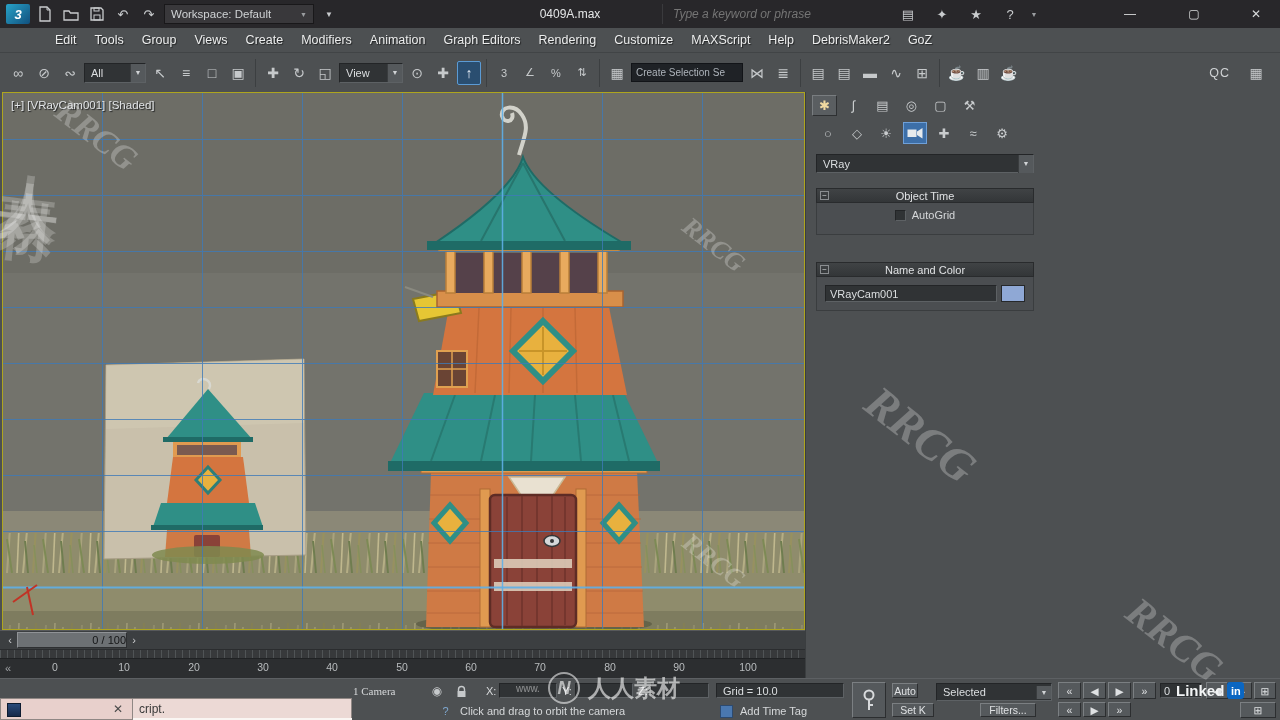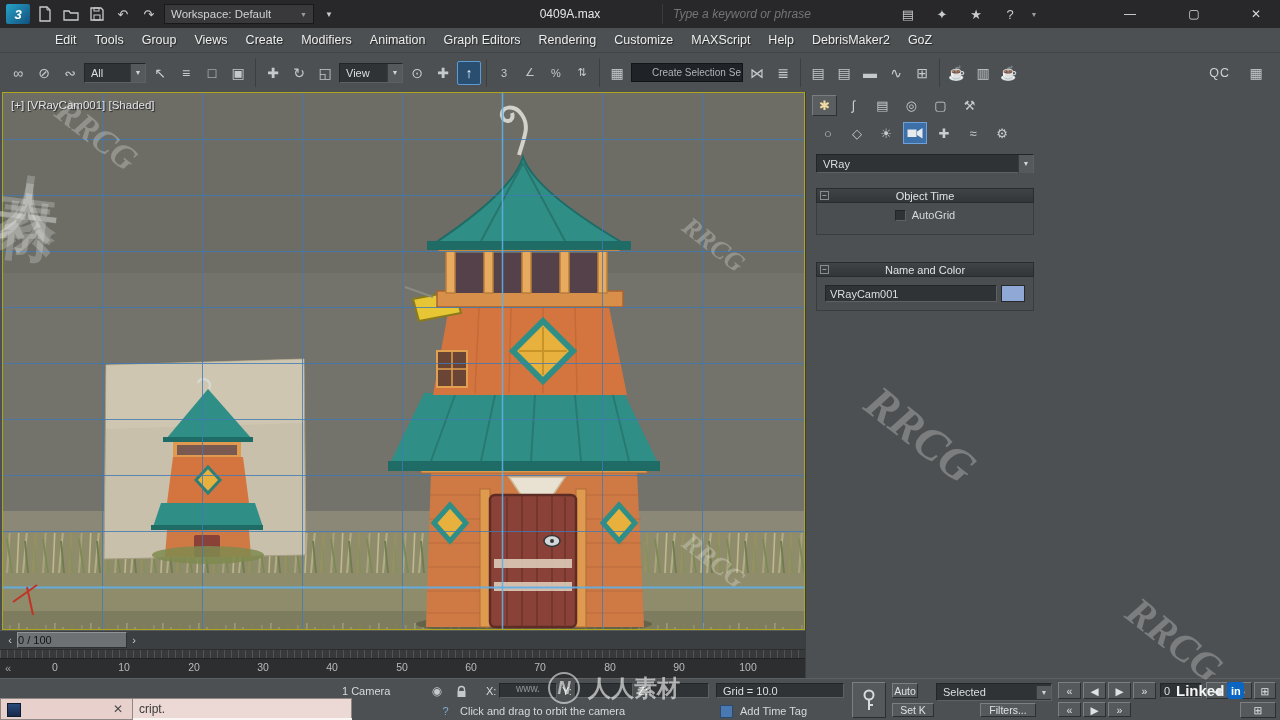--- a/index.html
+++ b/index.html
@@ -29,33 +29,33 @@
   .toolbar { position:absolute; left:0; top:53px; width:1280px; height:39px; background:#4d5052; display:flex; align-items:center; padding:0 6px; gap:2px; z-index:9; }
   .ti { min-width:24px; height:24px; display:flex; align-items:center; justify-content:center; color:#c6c9cb; font-size:14px; border-radius:2px; }
   .ti.small { font-size:11px; }
   .ti.active { background:#2a4e70; border:1px solid #5b9bd5; color:#eaf2fa; }
   .ti.orange { color:#e8b362; }
   .sep { width:1px; height:28px; background:#3c3f41; margin:0 3px; }
   .dd { height:20px; background:#303335; border:1px solid; border-color:#232527 #5d6164 #5d6164 #232527; display:flex; align-items:center; font-size:11px; color:#dcdfe1; padding-left:6px; }
   .dd .arr { width:15px; height:18px; background:#55595c; display:flex; align-items:center; justify-content:center; font-size:7px; color:#d0d3d5; margin-left:auto; border-left:1px solid #3a3d3f; }
   .dd.sel-filter { width:62px; }
   .dd.coord { width:64px; }
-  .namedsel { width:112px; height:19px; background:#1f2226; border:1px solid #121418; color:#aeb4bb; font-size:10px; display:flex; align-items:center; padding-left:20px; white-space:nowrap; overflow:hidden; }
+  .namedsel { width:112px; height:19px; background:#1f2226; border:1px solid #121418; color:#aeb4bb; font-size:10px; display:flex; align-items:center; padding-left:4px; white-space:nowrap; overflow:hidden; }
   .qc-zone { margin-left:auto; display:flex; align-items:center; gap:14px; padding-right:6px; }
   .qc-label { font-size:12.5px; font-weight:normal; color:#cfd2d4; letter-spacing:1px; }
 
   
   .viewport { position:absolute; left:2px; top:92px; width:803px; height:538px; border:1px solid #aea51e; background:#73736c; overflow:hidden; z-index:1; }
   .vp-label { position:absolute; left:8px; top:6px; font-size:11.5px; color:#e0e3e5; text-shadow:1px 1px 1px #1e1f20; z-index:5; }
   .scene { position:absolute; left:0; top:0; }
 
   
   .timeslider { position:absolute; left:0; top:630px; width:806px; height:20px; background:#3c3f41; border-top:1px solid #57595b; border-bottom:1px solid #2b2d2f; display:flex; align-items:center; padding:0 3px; z-index:2; }
   .ts-arrow { width:14px; height:16px; display:flex; align-items:center; justify-content:center; color:#caccce; font-size:11px; }
-  .ts-thumb { width:110px; height:16px; background:#6d7174; border:1px solid; border-color:#909396 #2e3032 #2e3032 #909396; color:#141516; font-size:11px; display:flex; align-items:center; justify-content:flex-start; }
+  .ts-thumb { width:110px; height:16px; background:#6d7174; border:1px solid; border-color:#909396 #2e3032 #2e3032 #909396; color:#141516; font-size:11px; display:flex; align-items:center; justify-content:flex-end; }
 
   
   .trackbar { position:absolute; left:0; top:650px; width:806px; height:28px; background:#2c2e30; z-index:2; }
   .tb-ruler { position:absolute; left:0; top:0; width:806px; height:9px; background:repeating-linear-gradient(90deg,#505456 0 1px,transparent 1px 7px); background-color:#37393b; border-bottom:1px solid #202224; }
   .tb-num { position:absolute; top:11px; font-size:10.5px; color:#b9bcbe; transform:translateX(-50%); }
   .tb-lefticon { position:absolute; left:5px; top:12px; font-size:11px; color:#9fa2a5; }
 
   
   .rightpanel { position:absolute; left:805px; top:92px; width:475px; height:586px; background:#4d5052; border-left:1px solid #3b3e40; z-index:2; }
   .cp-tabs { position:absolute; left:6px; top:3px; display:flex; gap:4px; }
@@ -440,21 +440,21 @@
       <div class="ro-body">
         <div class="name-row">
           <input value="VRayCam001" style="">
           <div class="swatch"></div>
         </div>
       </div>
     </div>
   </div>
 
   <div class="statusbar">
-    <span class="sb-text" style="left:342px;top:6px;">1 Camera</span>
+    <span class="sb-text" style="left:353px;top:6px;font-family:Liberation Serif, serif;">1 Camera</span>
     <div class="sb-icon" style="left:428px;top:4px;width:18px;height:16px;font-size:12px;">◉</div>
     <div class="sb-icon" style="left:452px;top:4px;width:18px;height:16px;">
       <svg width="11" height="13" viewBox="0 0 11 13">
           <path d="M2.5 6 V4.5 a3 3 0 0 1 6 0 V6" stroke="#c6c9cb" stroke-width="1.4" fill="none"></path>
           <rect x="1.5" y="6" width="8" height="6" fill="#c6c9cb"></rect>
         </svg>
     </div>
     <span class="sb-text" style="left:486px;top:6px;">X:</span>
     <div class="f" style="left:499px;top:4px;width:58px;"><input style=""></div>
     <span class="sb-text" style="left:562px;top:6px;">Y:</span>

